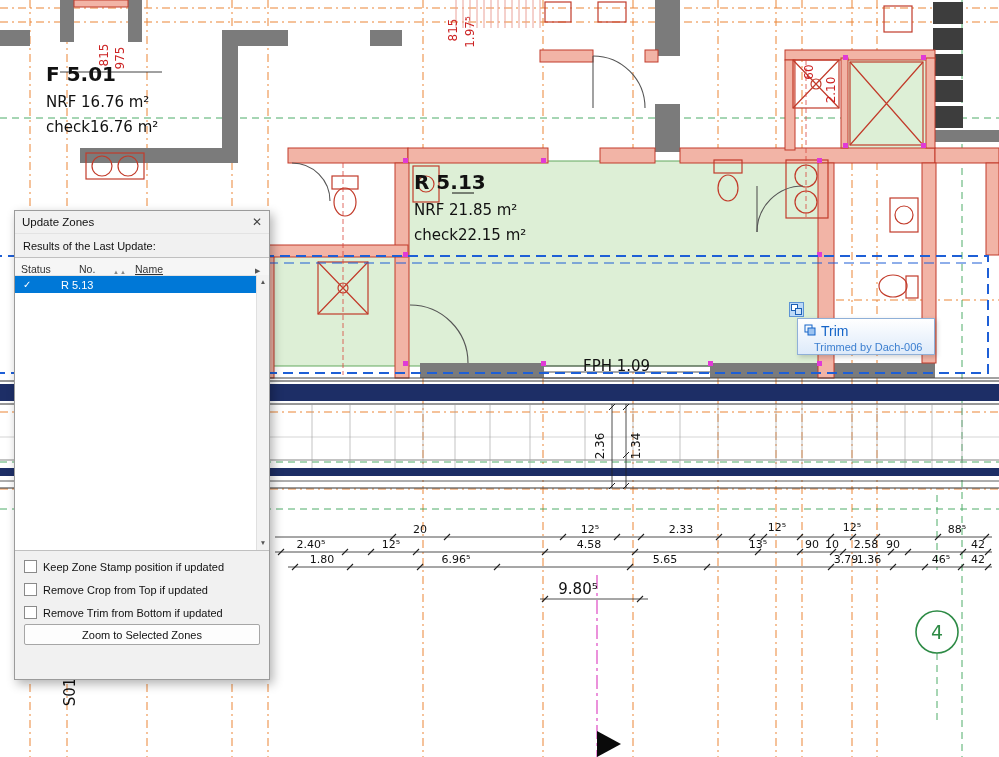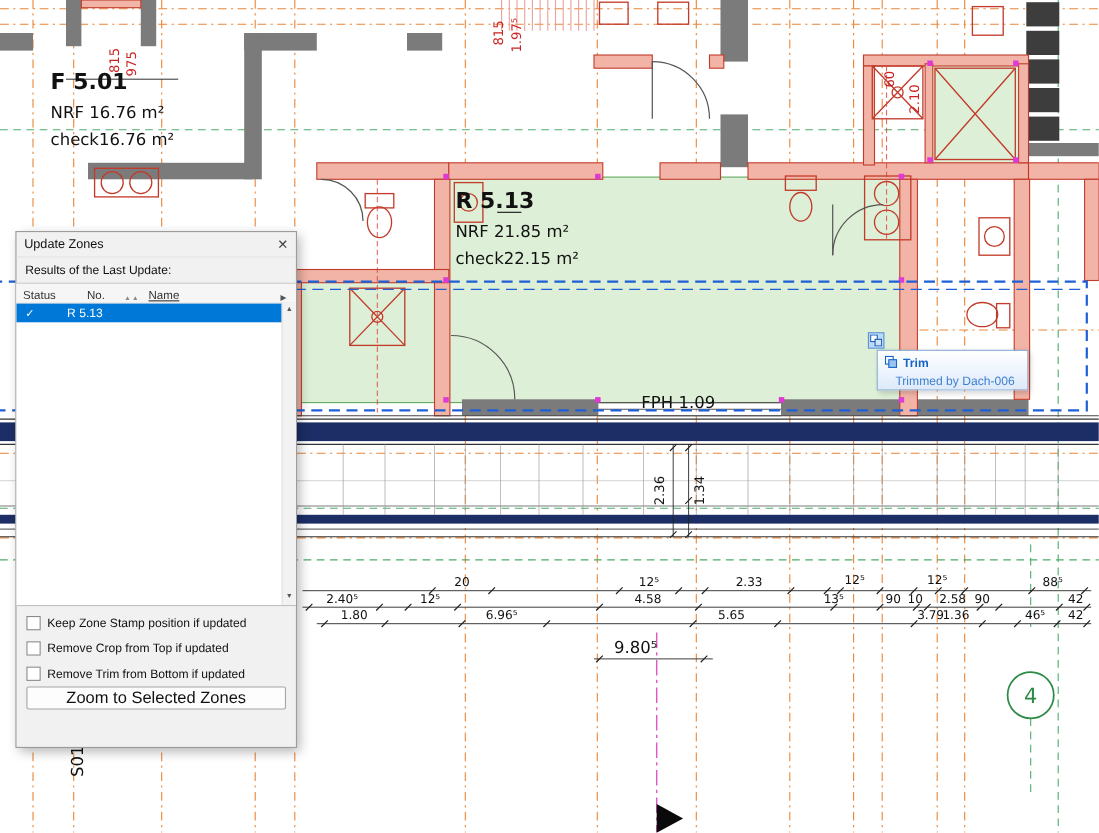--- a/index.html
+++ b/index.html
@@ -21,27 +21,27 @@
   .c-more{width:14px;font-size:7px;color:#555;}
   .d-row{display:flex;align-items:center;height:17px;width:242px;font-size:11px;}
   .d-row.selected{background:#0078d7;color:#fff;}
   .r-check{width:26px;padding-left:8px;font-size:10px;}
   .r-name{margin-left:12px;}
   .d-scroll{position:absolute;top:17px;right:0;bottom:0;width:12px;background:#f2f2f2;border-left:1px solid #e0e0e0;}
   .s-up,.s-down{position:absolute;left:0;width:100%;height:12px;text-align:center;font-size:6.5px;color:#555;line-height:12px;}
   .s-up{top:1px;}.s-down{bottom:1px;}
   .d-cb{position:absolute;left:9px;display:flex;align-items:center;gap:6px;height:15px;cursor:default;}
   .cb-box{width:11px;height:11px;background:#fff;border:1px solid #8a8a8a;flex:none;}
-  .d-btn{position:absolute;left:9px;width:236px;height:21px;background:#fdfdfd;border:1px solid #a6a6a6;border-radius:2px;font-family:"Liberation Sans",sans-serif;font-size:15px;color:#111;padding:0;}
+  .d-btn{position:absolute;left:9px;width:236px;height:21px;background:#fdfdfd;border:1px solid #a6a6a6;border-radius:2px;font-family:"Liberation Sans",sans-serif;font-size:11px;color:#111;padding:0;}
 
   
   .trim-cursor{position:absolute;left:789px;top:302px;width:15px;height:15px;background:#bcd9f7;border:1px solid #5e94d4;z-index:10;display:flex;align-items:center;justify-content:center;box-sizing:border-box;}
   .trim-tip{position:absolute;left:797px;top:318px;width:138px;height:37px;background:linear-gradient(#ffffff,#ddeafa);border:1px solid #8fb0d8;box-shadow:2px 2px 5px rgba(0,0,0,.18);z-index:10;padding:3px 6px;box-sizing:border-box;}
   .tt-title-row{display:flex;align-items:center;gap:5px;}
-  .tt-title{color:#1464c8;font-weight:bold;font-size:11px;}
+  .tt-title{color:#1464c8;font-weight:normal;font-size:14px;}
   .tt-body{color:#3c7fd0;font-size:11px;margin-left:10px;margin-top:1px;}
 </style>
 </head>
 <body>
 
 <div class="stage">
 
   <svg width="999" height="757" viewBox="0 0 999 757" font-family="DejaVu Sans, sans-serif">
 
     <g stroke="#e87820" stroke-width="1" stroke-dasharray="8 4 2 4" opacity="0.9" fill="none">

